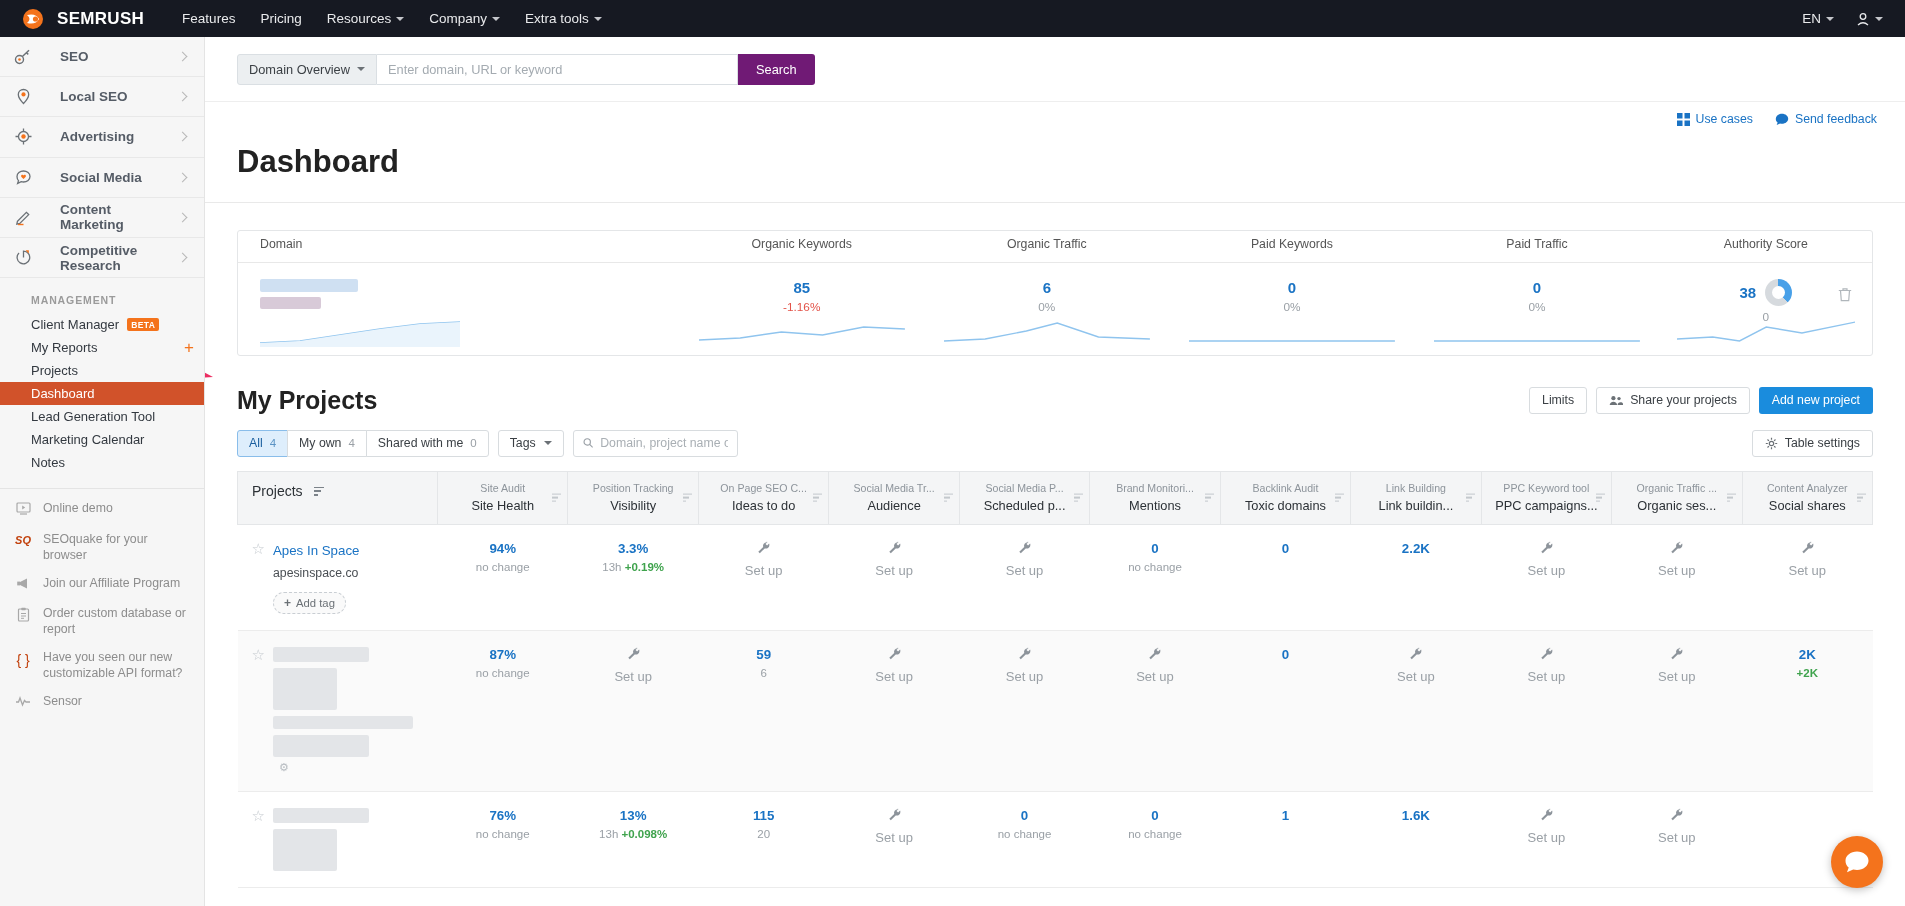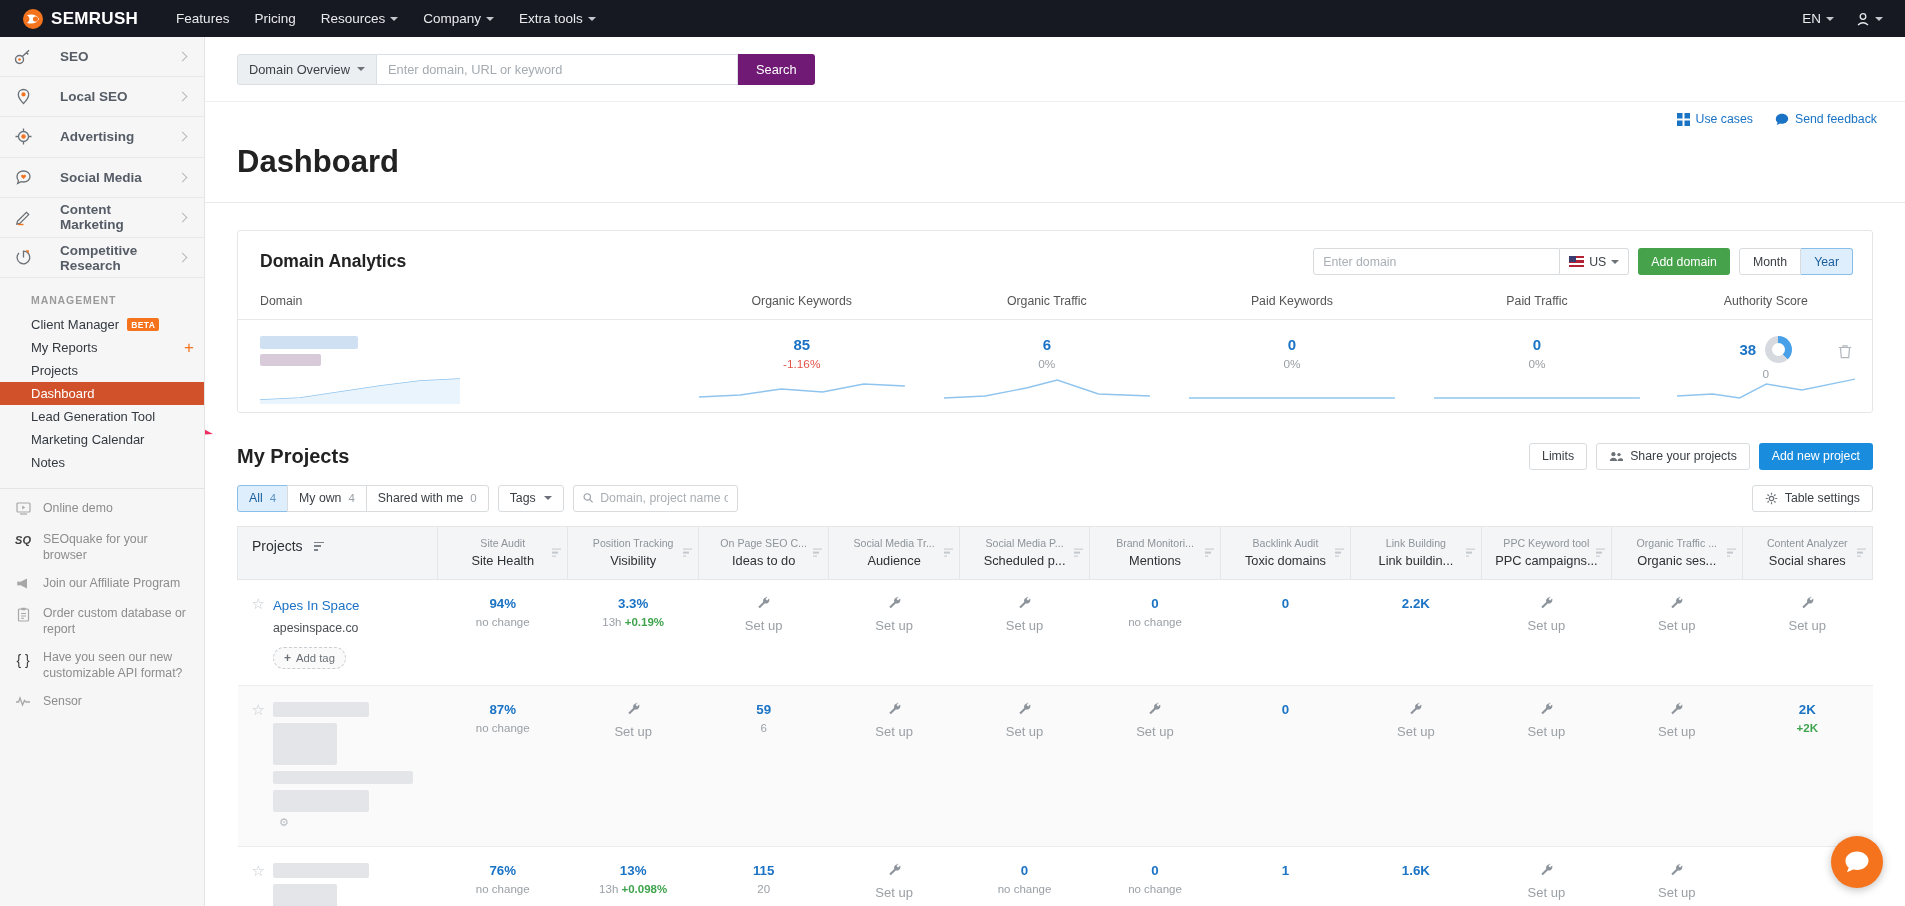--- a/index.html
+++ b/index.html
@@ -8,21 +8,21 @@
     font-family: "Liberation Sans", sans-serif;
     background: #fff; overflow: hidden;
   }
   body { display: flex; flex-direction: column; }
 
   
   .topbar {
     height: 37px; background: #161922; display: flex; align-items: center;
     padding: 0 22px; flex: 0 0 37px; position: relative;
   }
-  .brand { display: flex; align-items: center; gap: 7px; margin-right: 38px; }
+  .brand { display: flex; align-items: center; gap: 13px; margin-right: 38px; }
   .brand-logo { width: 22px; height: 22px; position: relative; }
   .brand-name { color: #fff; font-size: 17px; font-weight: bold; letter-spacing: .3px; }
   .topnav { display: flex; align-items: center; gap: 25px; }
   .topnav-item {
     color: #e9eaec; font-size: 13.5px; cursor: pointer;
     display: flex; align-items: center; gap: 5px; white-space: nowrap;
   }
   .caret { width: 0; height: 0; border-left: 4px solid transparent;
            border-right: 4px solid transparent; border-top: 4px solid #c5c7cc; }
   .topbar-right { margin-left: auto; display: flex; align-items: center; gap: 22px; }
@@ -60,21 +60,21 @@
     background: #f4731c; color: #fff; font-size: 8.5px; font-weight: bold;
     padding: 1.5px 4px; border-radius: 2px; letter-spacing: .4px;
   }
   .plus-btn { margin-left: auto; color: #f4731c; font-size: 17px; line-height: 1; cursor: pointer; }
 
   .side-sep { border-top: 1px solid #e4e4e4; margin: 14px 0 6px; }
   .litem {
     display: flex; align-items: flex-start; padding: 6px 12px 6px 14px;
     font-size: 12.3px; color: #8d8d8d; cursor: pointer; gap: 11px; line-height: 1.3;
   }
-  .litem-ico { width: 18px; flex: 0 0 18px; text-align: center; color: #404040;
+  .litem-ico { width: 18px; flex: 0 0 18px; text-align: center; color: #c2410c;
                font-size: 12px; padding-top: 1px; }
 
   
   .content { flex: 1 1 auto; min-width: 0; background: #fff;
              display: flex; flex-direction: column; overflow: hidden; }
 
   .searchbar {
     height: 65px; flex: 0 0 65px; display: flex; align-items: center;
     padding: 0 0 0 32px; gap: 0; border-bottom: 1px solid #eee;
   }
@@ -153,21 +153,21 @@
   .donut {
     width: 27px; height: 27px; border-radius: 50%;
     background: conic-gradient(#48a0e8 0deg 137deg, #d6dade 137deg 360deg);
     position: relative;
   }
   .donut:after { content: ""; position: absolute; inset: 7px; background: #fff; border-radius: 50%; }
   .trash { position: absolute; right: 20px; top: 24px; color: #b0b6bb; font-size: 14px; cursor: pointer; }
 
   
   .projects-head { display: flex; align-items: center; padding: 30px 32px 0 32px; position: relative; }
-  .projects-title { font-size: 20px; font-weight: bold; color: #222; }
+  .projects-title { font-size: 25px; font-weight: bold; color: #222; }
   .ph-actions { margin-left: auto; display: flex; align-items: center; gap: 9px; }
   .btn-plain {
     height: 27px; padding: 0 12px; font-size: 12.3px; border: 1px solid #d8dcdf;
     background: #fff; border-radius: 3px; cursor: pointer; color: #3b4045;
     display: flex; align-items: center; gap: 7px; font-family: inherit;
   }
   .btn-blue {
     height: 27px; padding: 0 13px; font-size: 12.3px; border: none; background: #1a8cdd;
     color: #fff; border-radius: 3px; cursor: pointer; font-family: inherit;
   }
@@ -485,36 +485,20 @@
         <span>Send feedback</span>
       </span>
     </div>
 
     <div class="page-title">Dashboard</div>
     <div class="title-rule"></div>
 
     <div class="scrollarea">
 
       <div class="card">
-        <div class="card-head">
-          <span class="card-title">Domain Analytics</span>
-          <div class="card-tools">
-            <input class="dom-input" value="" placeholder="Enter domain" style="">
-            <div class="cc-select">
-              <i class="flag"></i>
-              <span>US</span>
-              <i class="caret" style="border-top-color:#6b7176;"></i>
-            </div>
-            <button class="add-dom">Add domain</button>
-            <div class="seg">
-              <button class="seg-btn">Month</button>
-              <button class="seg-btn on">Year</button>
-            </div>
-          </div>
-        </div>
 
         <table class="da-table">
           <thead>
             <tr>
               <th class="left" style="width:27%">Domain</th>
               <th style="width:15%">Organic Keywords</th>
               <th style="width:15%">Organic Traffic</th>
               <th style="width:15%">Paid Keywords</th>
               <th style="width:15%">Paid Traffic</th>
               <th style="width:13%">Authority Score</th>

